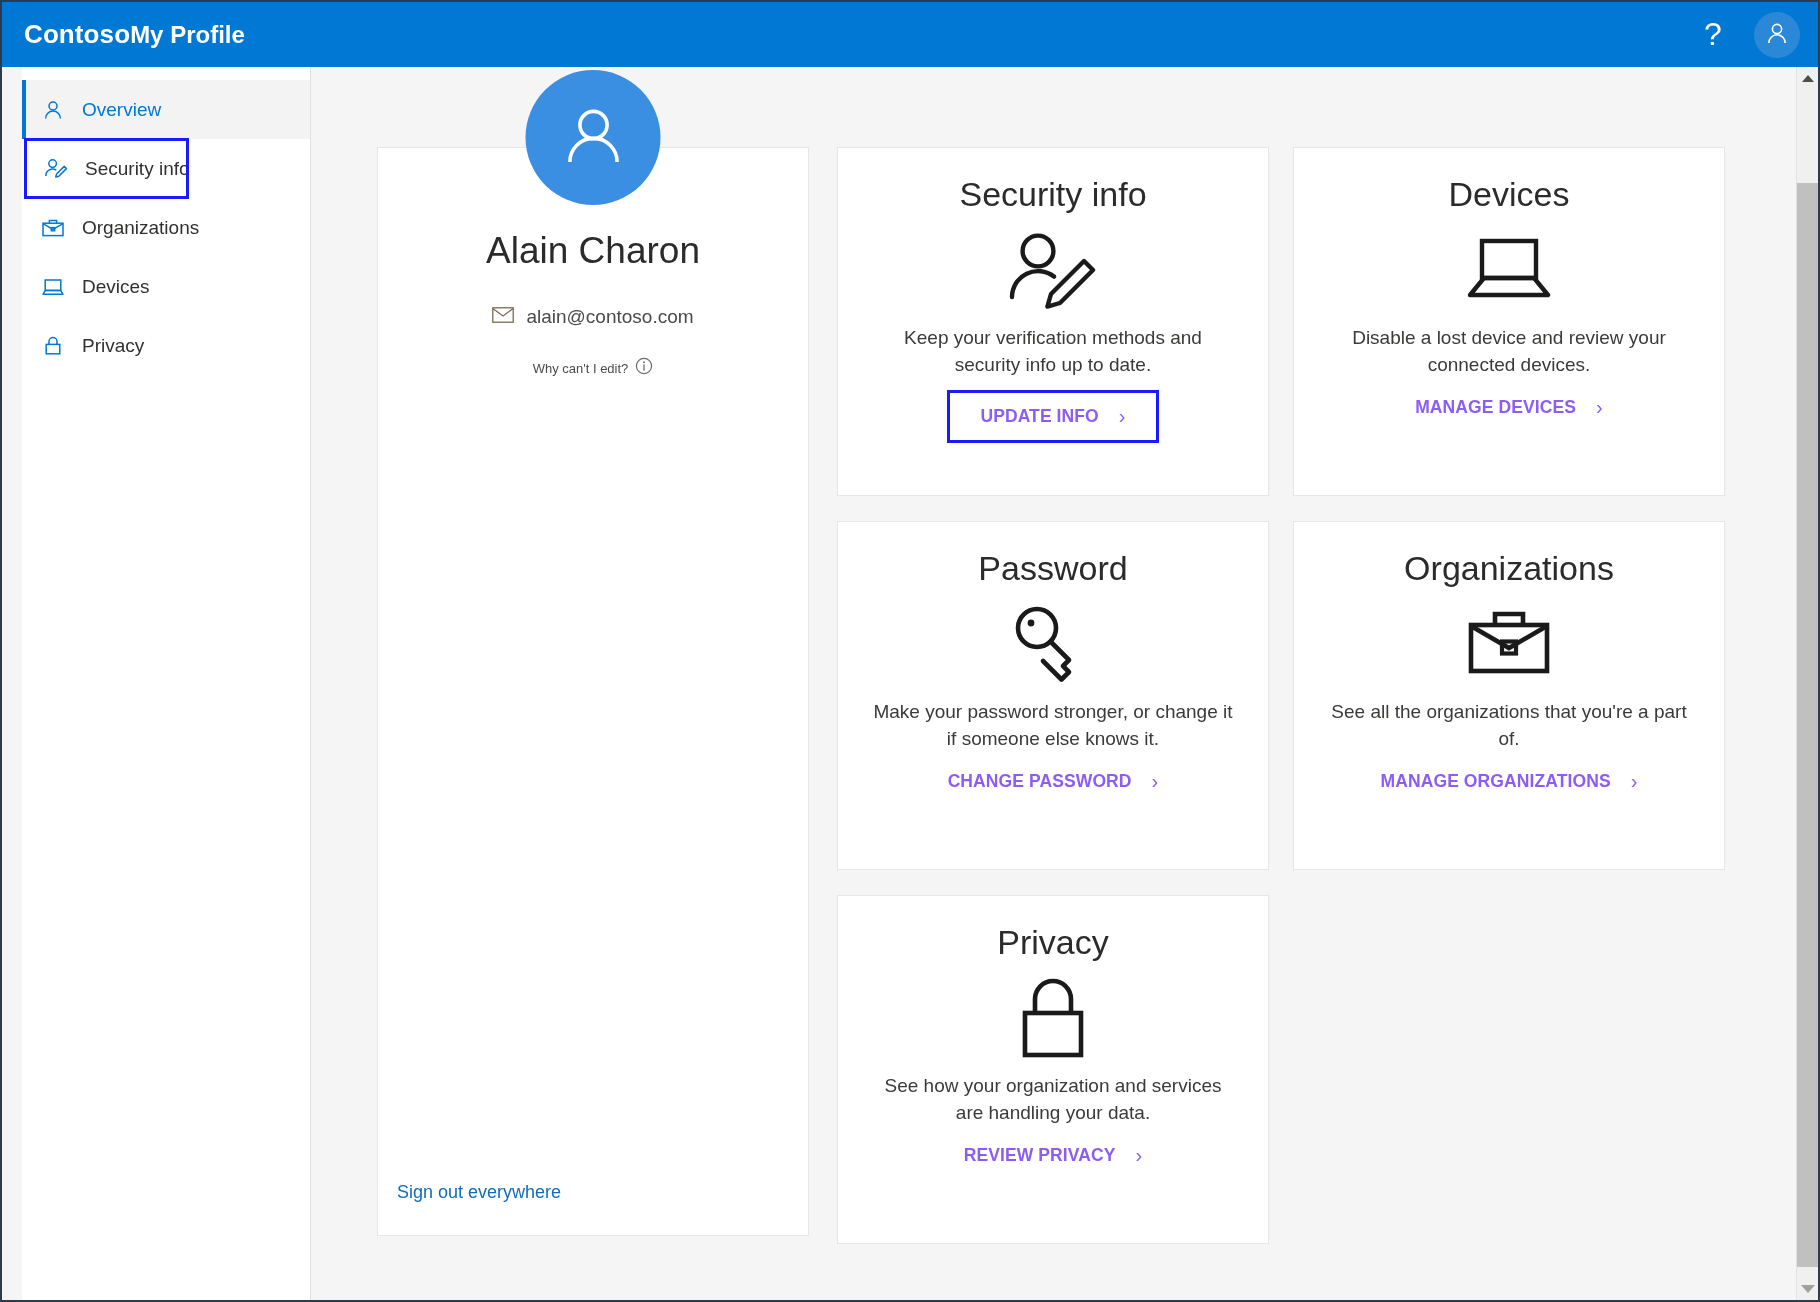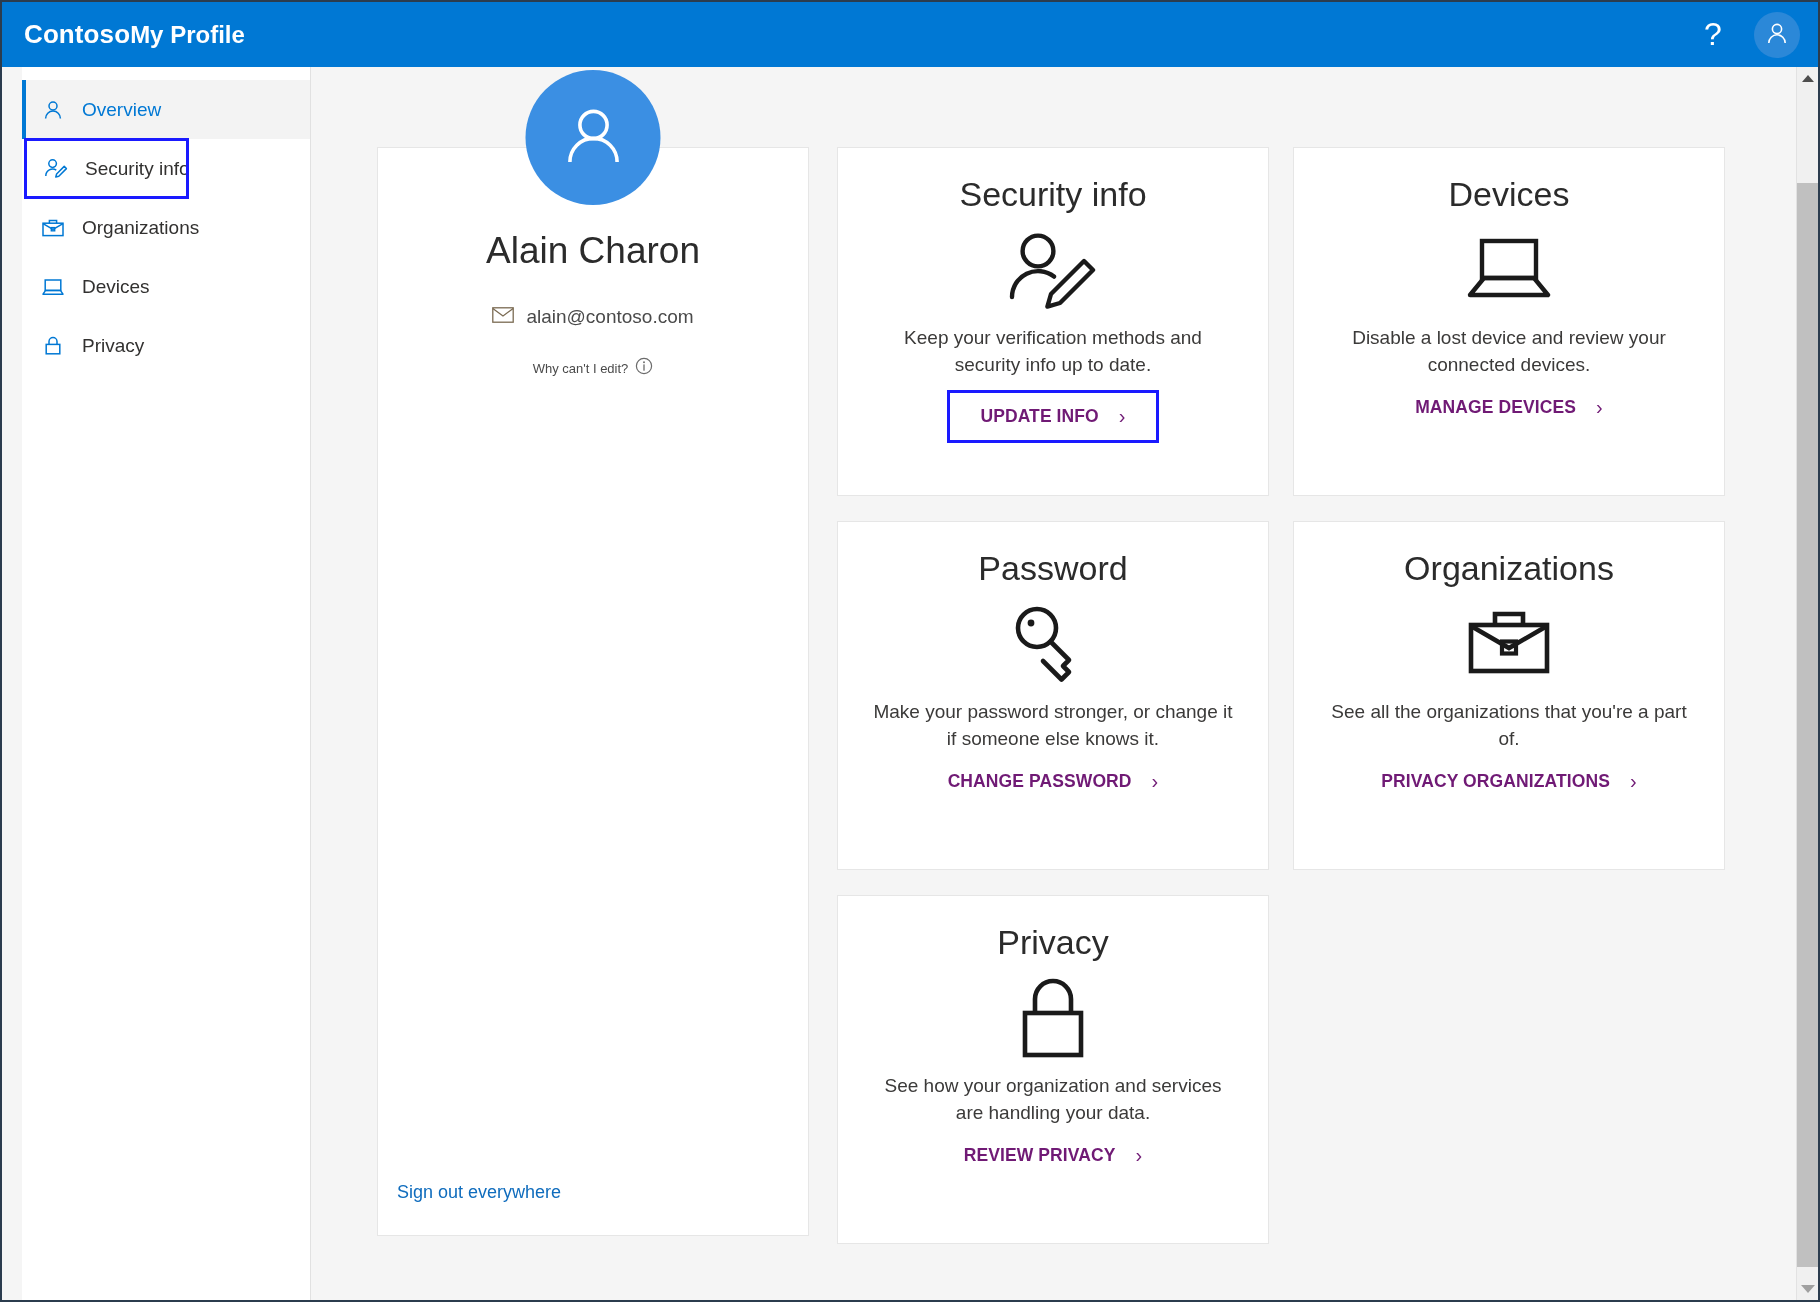--- a/index.html
+++ b/index.html
@@ -213,21 +213,21 @@
     margin-top: 14px;
     font-size: 19px;
     color: #3b3a39;
     line-height: 1.38;
     max-width: 360px;
   }
   .tile-action {
     margin-top: 18px;
     font-size: 17.5px;
     font-weight: bold;
-    color: #701a75;
+    color: #8b5cf6;
     display: inline-flex; align-items: center;
     gap: 18px;
     letter-spacing: 0.1px;
     cursor: pointer;
     white-space: nowrap;
   }
   .tile-action .chev { font-weight: normal; font-size: 20px; margin-left: 2px; }
   .tile-action.boxed {
     border: 3px solid #1a1aff;
     padding: 12px 30px;
@@ -442,21 +442,21 @@
             <div class="tile-icon">
               <svg width="86" height="68" viewBox="0 0 86 68">
                 <rect x="5" y="16" width="76" height="46" fill="none" stroke="#1a1a1a" stroke-width="4.6"></rect>
                 <path d="M29 16 V5 h28 V16" fill="none" stroke="#1a1a1a" stroke-width="4.6"></path>
                 <path d="M5 17 L43 39 L81 17" fill="none" stroke="#1a1a1a" stroke-width="4.6"></path>
                 <rect x="36" y="32.5" width="14" height="12" fill="none" stroke="#1a1a1a" stroke-width="4.2"></rect>
               </svg>
             </div>
             <div class="tile-desc">See all the organizations that you're a part of.</div>
             <div class="tile-action">
-              <span>PRIVACY ORGANIZATIONS</span>
+              <span>MANAGE ORGANIZATIONS</span>
               <span class="chev">›</span>
             </div>
           </div>
 
           <div class="tile">
             <div class="tile-title">Privacy</div>
             <div class="tile-icon">
               <svg width="76" height="82" viewBox="0 0 76 82">
                 <rect x="10" y="37" width="56" height="42" fill="none" stroke="#1a1a1a" stroke-width="4.6"></rect>
                 <path d="M20 37 V23 a18 18 0 0 1 36 0 V37" fill="none" stroke="#1a1a1a" stroke-width="4.6"></path>

